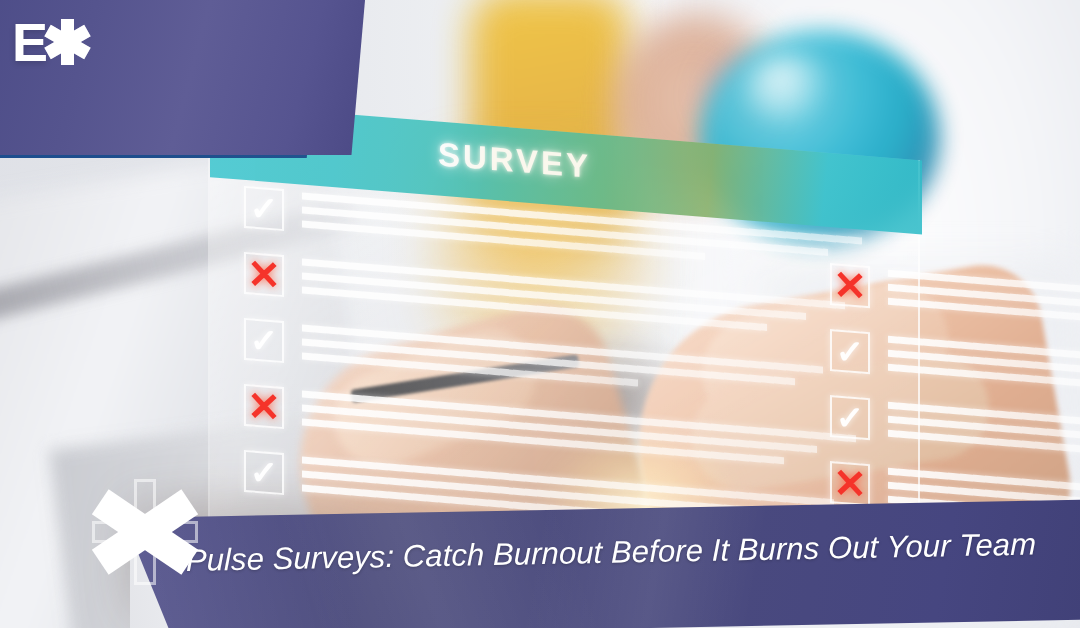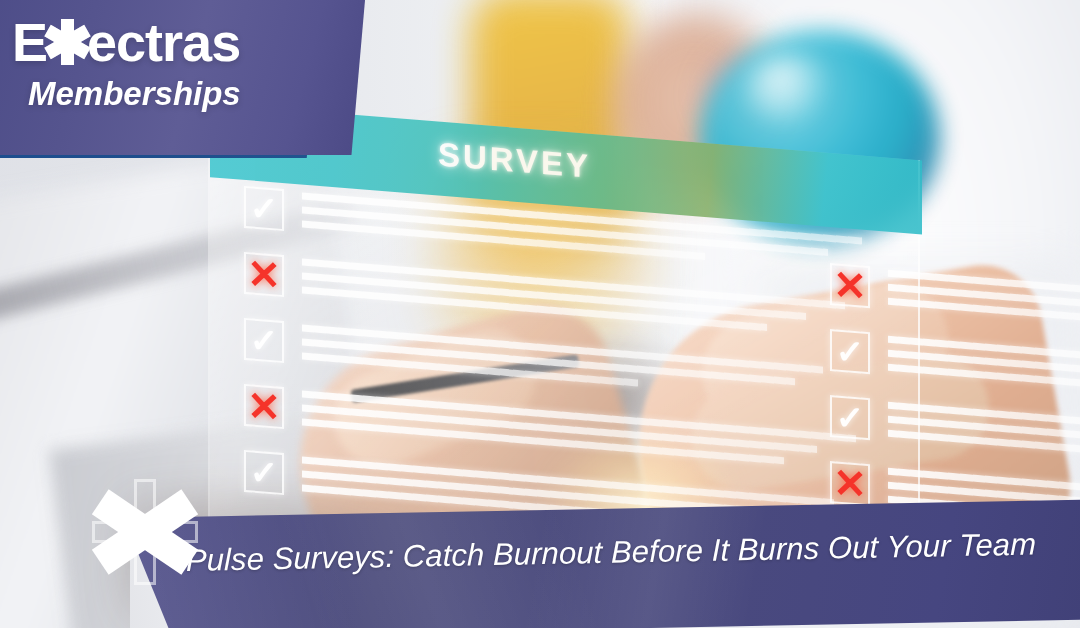--- a/index.html
+++ b/index.html
@@ -462,23 +462,21 @@
   <div class="brand-purple"></div>
 
   <div class="brand-txt">
     <div class="brand-title">
       <span>E</span>
       <span class="ast">
           <i></i>
           <i></i>
           <i></i>
         </span>
-      <span>ectras</span>
     </div>
-    <div class="brand-sub">Memberships</div>
   </div>
 
   <div class="band">
     <div class="band-streak"></div>
     <div class="band-cut"></div>
     <div class="band-title">Pulse Surveys: Catch Burnout Before It Burns Out Your Team</div>
   </div>
 
   <div class="wm">
     <div class="thin"></div>

